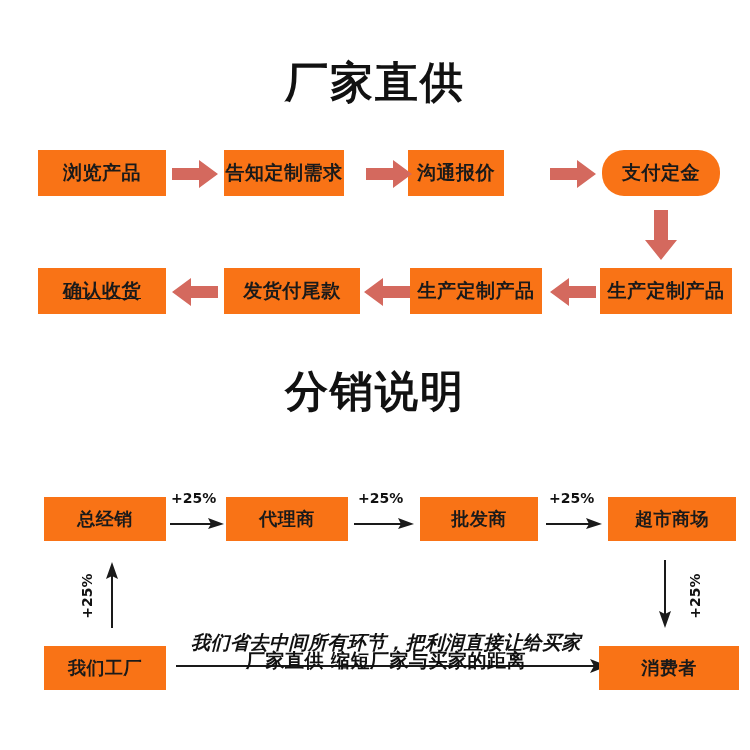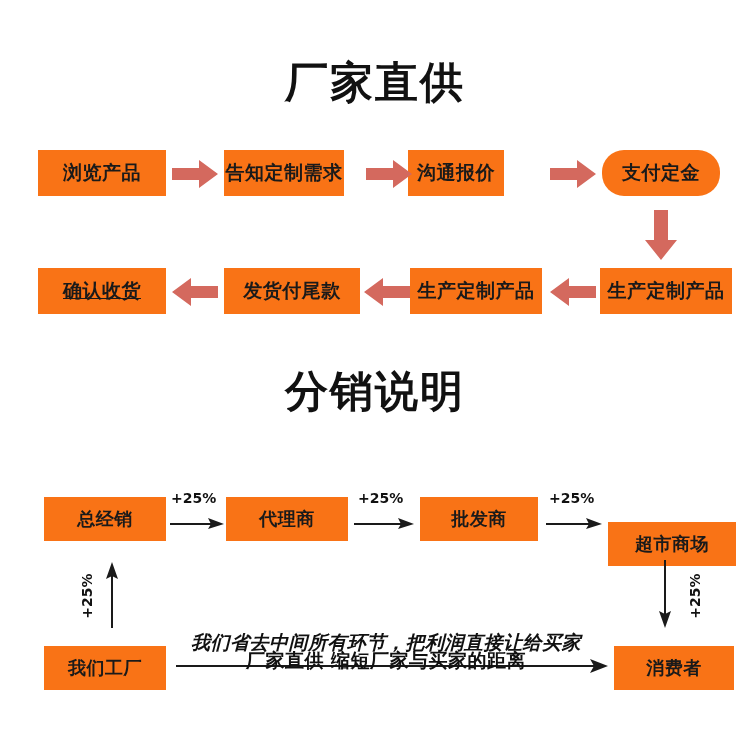--- a/index.html
+++ b/index.html
@@ -147,21 +147,21 @@
   </div>
 
   <div class="section-title" id="title-distribution">分销说明</div>
 
   <div class="box dist" style="left:44px;  top:497px; width:122px;">总经销</div>
 
   <div class="box dist" style="left:226px; top:497px; width:122px;">代理商</div>
 
   <div class="box dist" style="left:420px; top:497px; width:118px;">批发商</div>
 
-  <div class="box dist" style="left:608px; top:497px; width:128px;margin-top:25px;">超市商场</div>
+  <div class="box dist" style="left:608px; top:497px; width:128px;">超市商场</div>
 
   <div class="line-arrow" style="left:170px; top:516px;">
     <svg width="54" height="14" viewBox="0 0 54 14">
       <line class="la-stroke" x1="0" y1="8" x2="44" y2="8"></line>
       <polygon class="la-head" points="54,8 38,2 41,8 38,13"></polygon>
     </svg>
   </div>
   <div class="pct-label" style="left:171px; top:490px;">+25%</div>
 
   <div class="line-arrow" style="left:354px; top:516px;">
@@ -202,15 +202,15 @@
     <svg width="432" height="16" viewBox="0 0 432 16">
       <line class="la-stroke" x1="0" y1="8" x2="418" y2="8"></line>
       <polygon class="la-head" points="432,8 414,1 418,8 414,15"></polygon>
     </svg>
   </div>
 
   <div class="wide-text" style="left:176px; top:630px; width:420px;font-style:italic;">我们省去中间所有环节，把利润直接让给买家</div>
 
   <div class="wide-text" style="left:176px; top:648px; width:420px;text-align:center;">厂家直供  缩短厂家与买家的距离</div>
 
-  <div class="box dist" style="left:614px; top:646px; width:120px;">消费者</div>
+  <div class="box dist" style="left:599px; top:646px; width:140px;">消费者</div>
 
 </div>
 
 </body></html>

